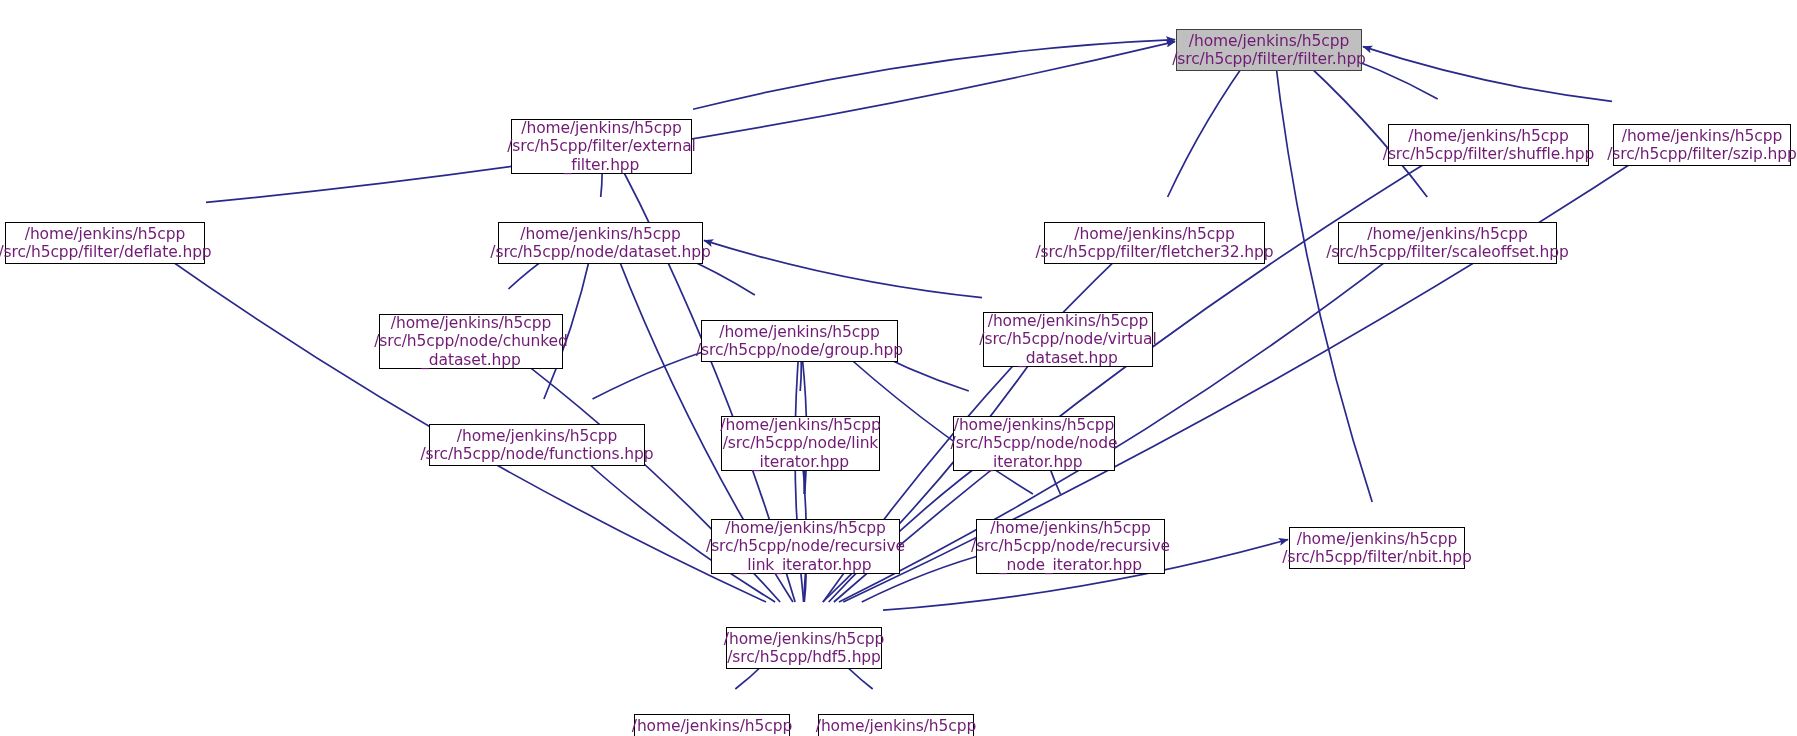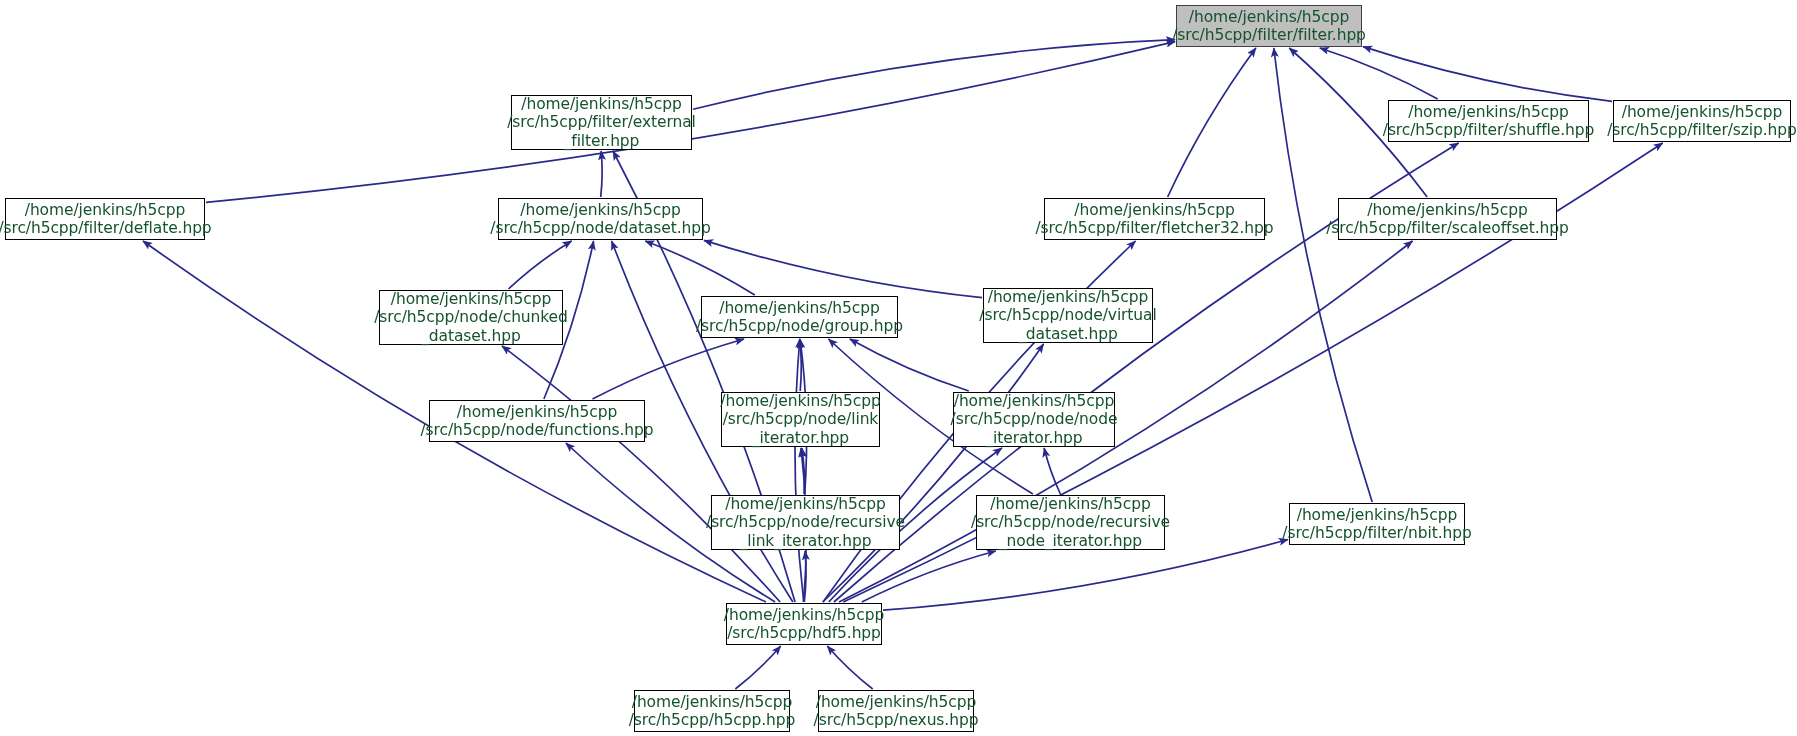--- a/index.html
+++ b/index.html
@@ -1,22 +1,22 @@
 <!DOCTYPE html>
 <html><head>
 <meta charset="utf-8">
 <style>
   html,body{margin:0;padding:0;background:#ffffff;}
   #canvas{position:relative;width:1797px;height:736px;background:#ffffff;
           font-family:"DejaVu Sans","Liberation Sans",sans-serif;overflow:hidden;}
   svg.edges{position:absolute;left:0;top:0;width:1797px;height:736px;}
   .node{position:absolute;box-sizing:border-box;border:1px solid #000000;
-        background:#ffffff;color:#14532d;display:flex;align-items:center;
+        background:#ffffff;color:#701a75;display:flex;align-items:center;
         justify-content:center;text-align:center;line-height:1.18;
-        font-size:15.5px;white-space:pre;letter-spacing:-0.1px;}
+        font-size:15.5px;white-space:pre;letter-spacing:-0.1px;margin-top:24px;}
   .node.root{background:#bfbfbf;border:1px solid #404040;}
 </style>
 </head>
 <body>
 
 <div id="canvas">
 
   <svg class="edges" viewBox="0 0 1797 736" xmlns="http://www.w3.org/2000/svg">
     <defs>
       <marker id="ah" markerWidth="10" markerHeight="8" refX="9.2" refY="4" orient="auto" markerUnits="userSpaceOnUse">

